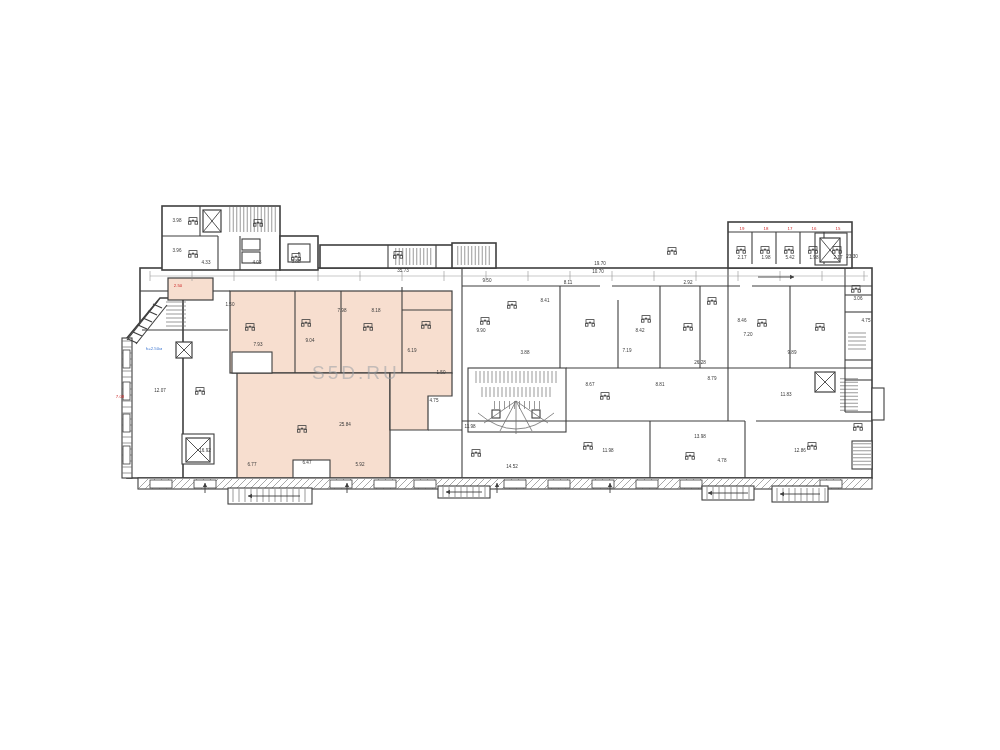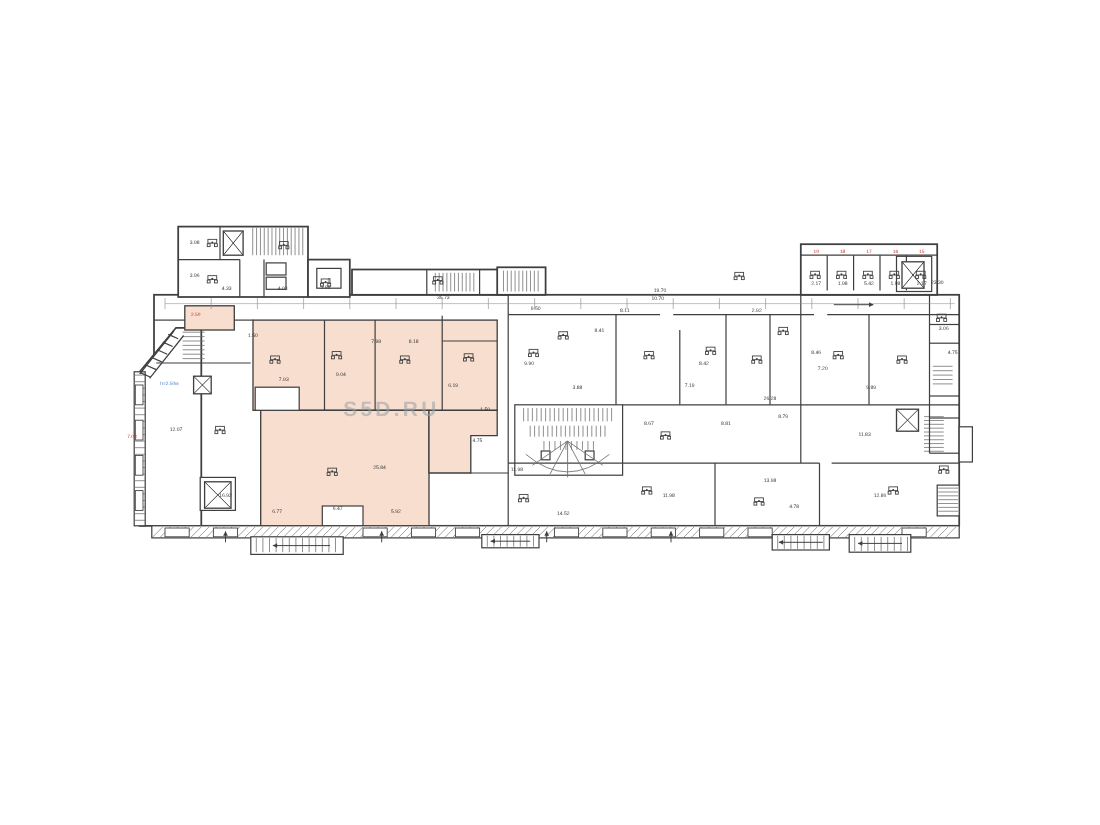--- a/index.html
+++ b/index.html
@@ -1,19 +1,19 @@
 <!DOCTYPE html>
 <html><head>
 <meta charset="utf-8">
 <style>
   html,body{margin:0;padding:0;background:#ffffff;}
   .page{position:relative;width:1000px;height:750px;background:#ffffff;overflow:hidden;
         font-family:"Liberation Sans", sans-serif;}
   .canvas{position:absolute;inset:0;}
-  .watermark{position:absolute;left:312px;top:362px;font-size:19px;font-weight:bold;
+  .watermark{position:absolute;left:312px;top:362px;font-size:19px;font-weight:normal;
              color:#9aa0a6;opacity:.55;letter-spacing:3px;user-select:none;}
   svg text{font-family:"Liberation Sans", sans-serif;}
 </style>
 </head>
 <body>
 
 <div class="page">
   <div class="canvas">
     <svg id="plan-svg" width="1000" height="750" viewBox="0 0 1000 750">
         <g>

